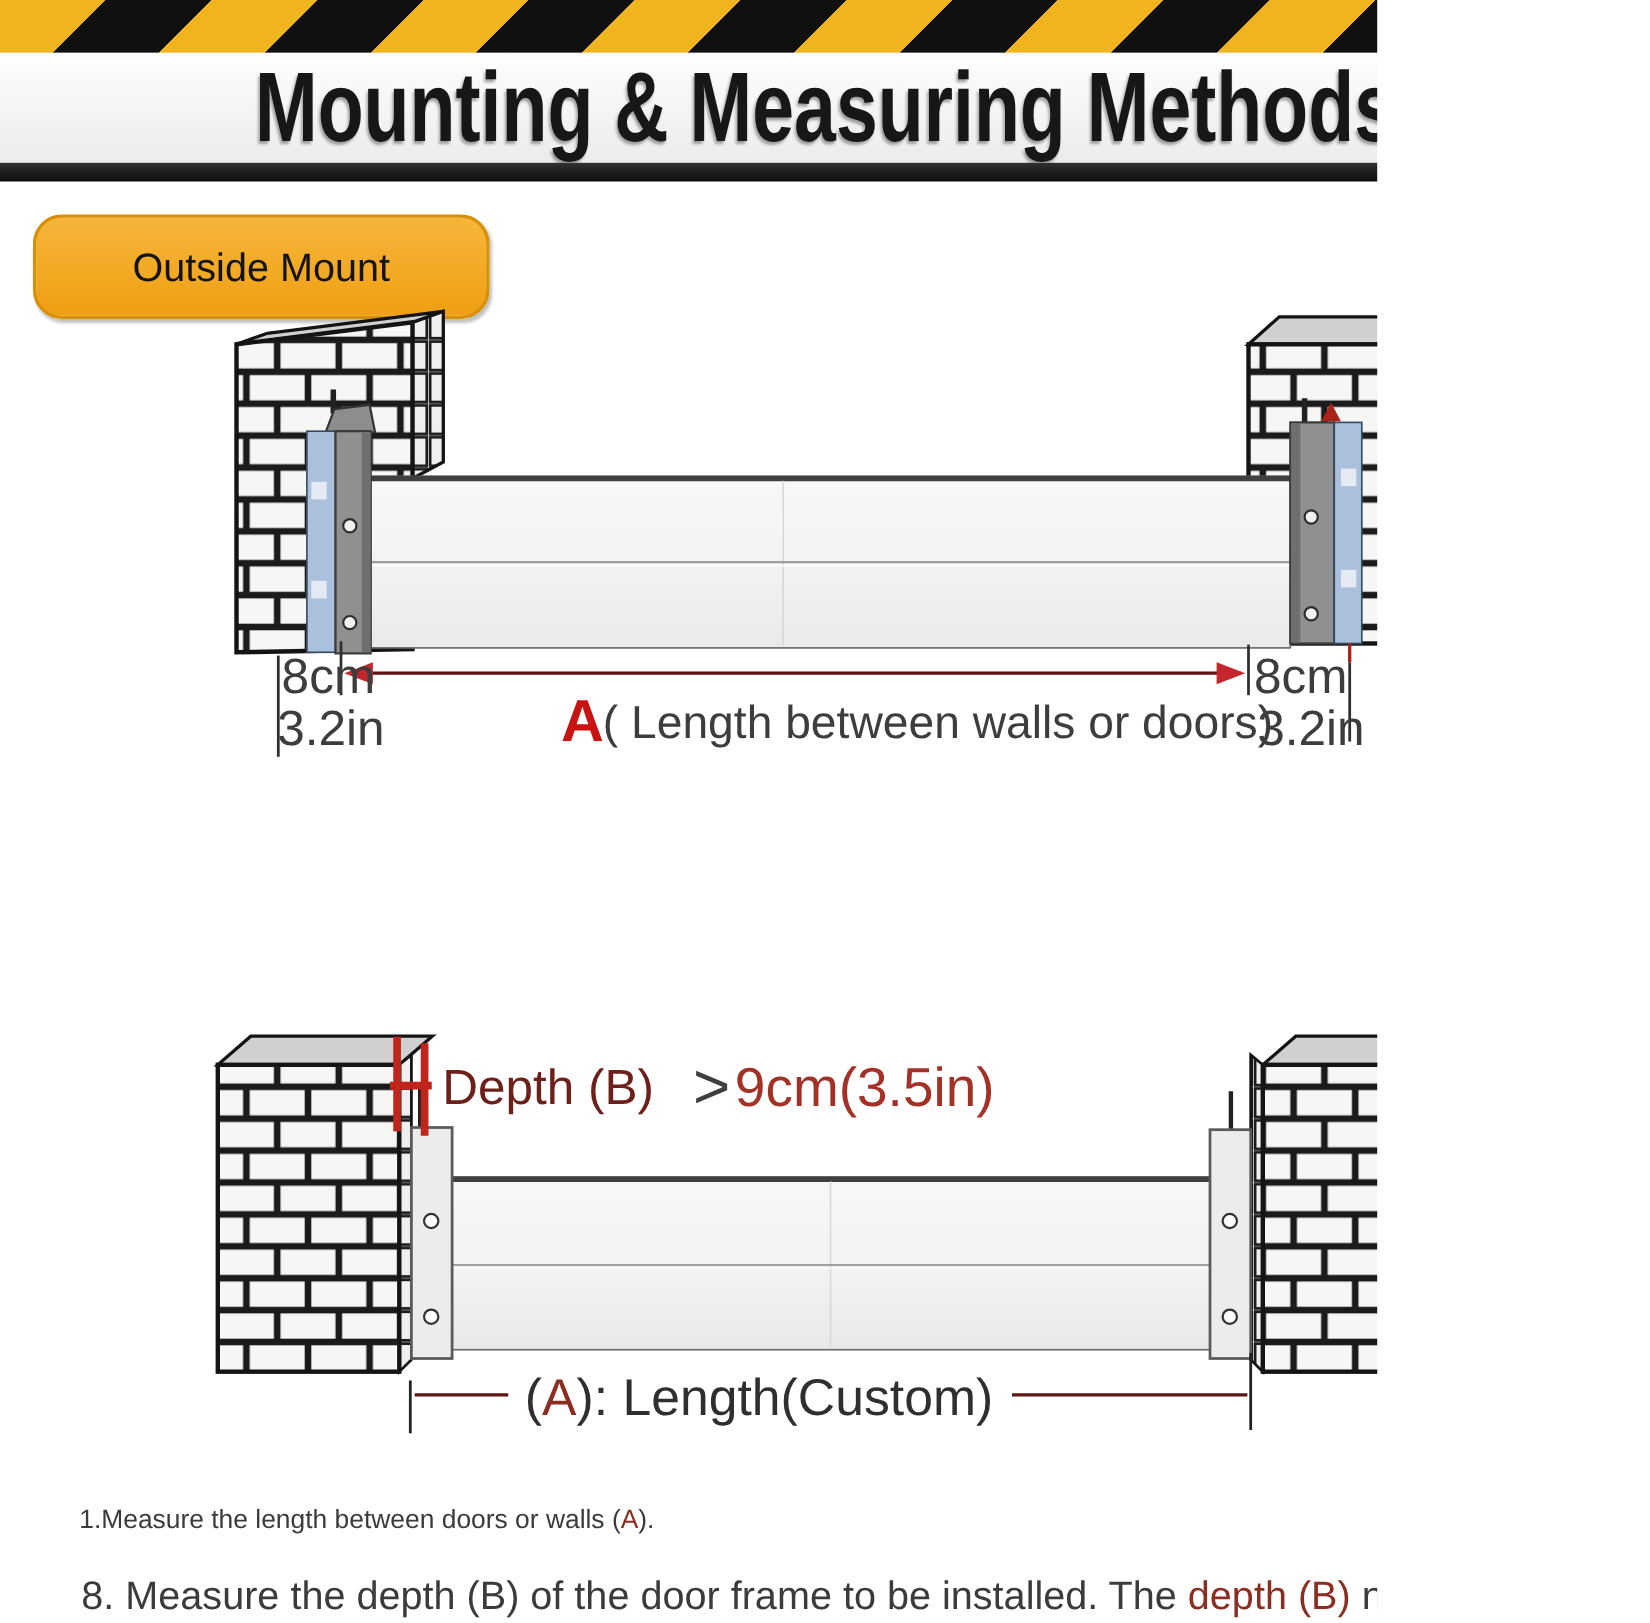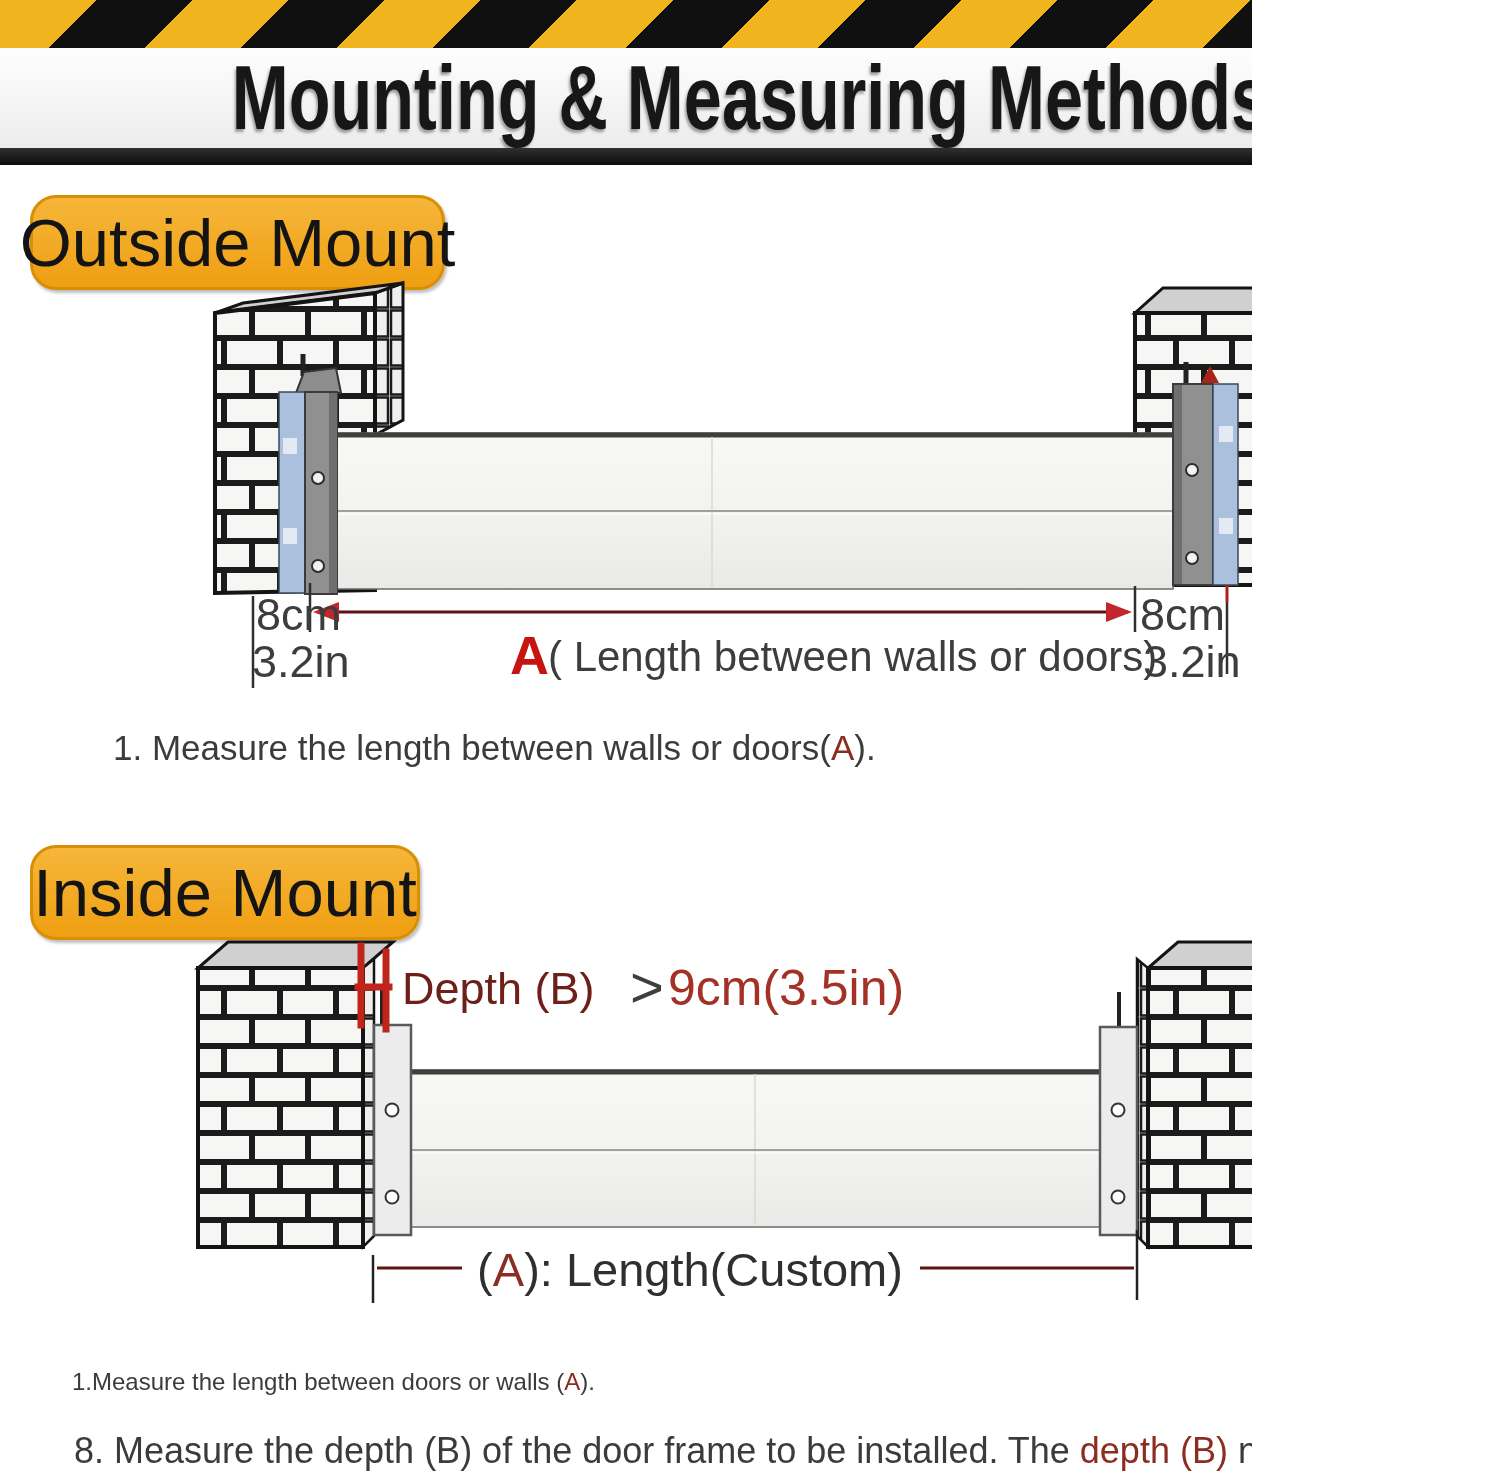--- a/index.html
+++ b/index.html
@@ -27,21 +27,21 @@
   }
   .dark-bar{
     position:absolute;top:148px;left:0;width:1500px;height:17px;
     background:linear-gradient(#303030,#0c0c0c);
   }
   
   .badge{
     position:absolute;display:flex;align-items:center;justify-content:center;
     background:linear-gradient(#f6b63a,#ef9f12);
     border:3px solid #d88f06;border-radius:26px;
-    color:#141414;font-size:67px;box-shadow:2px 3px 3px rgba(0,0,0,.25);
+    color:#141414;font-size:36px;box-shadow:2px 3px 3px rgba(0,0,0,.25);
     white-space:nowrap;
   }
   .badge-outside{top:195px;left:30px;width:409px;height:89px;}
   .badge-inside{top:845px;left:30px;width:384px;height:89px;}
   
   .diagram{position:absolute;left:0;}
   .diagram-outside{top:280px;}
   .diagram-inside{top:930px;}
   svg text{font-family:"Liberation Sans", sans-serif;}
   
@@ -153,26 +153,22 @@
       <text x="256" y="350" font-size="45" fill="#3d3d3d">8cm</text>
       <text x="252" y="397" font-size="45" fill="#3d3d3d">3.2in</text>
       <text x="1140" y="350" font-size="45" fill="#3d3d3d">8cm</text>
       <text x="1143" y="397" font-size="45" fill="#3d3d3d">3.2in</text>
       <text x="510" y="394" font-size="54" font-weight="bold" fill="#c81410">A</text>
       <text x="548" y="391" font-size="42" fill="#3d3d3d">( Length between walls or doors)</text>
     </g>
   </svg>
 
   <div class="steps steps-outside">
-    <p><span>1. Measure the length between walls or doors(</span><span class="red">A</span><span>).</span></p>
   </div>
 
-  <div class="badge badge-inside">
-    <span>Inside Mount</span>
-  </div>
 
   <svg class="diagram diagram-inside" width="1500" height="400" viewBox="0 0 1500 400">
     <defs>
       <pattern id="bricksB" width="112" height="58" patternUnits="userSpaceOnUse">
         <rect width="112" height="58" fill="#dedede"></rect>
         <g fill="#f6f6f5" stroke="#1b1b1b" stroke-width="3">
           <rect x="1.5" y="1.5" width="53" height="26"></rect>
           <rect x="57.5" y="1.5" width="53" height="26"></rect>
           <rect x="-26.5" y="30.5" width="53" height="26"></rect>
           <rect x="29.5" y="30.5" width="53" height="26"></rect>

